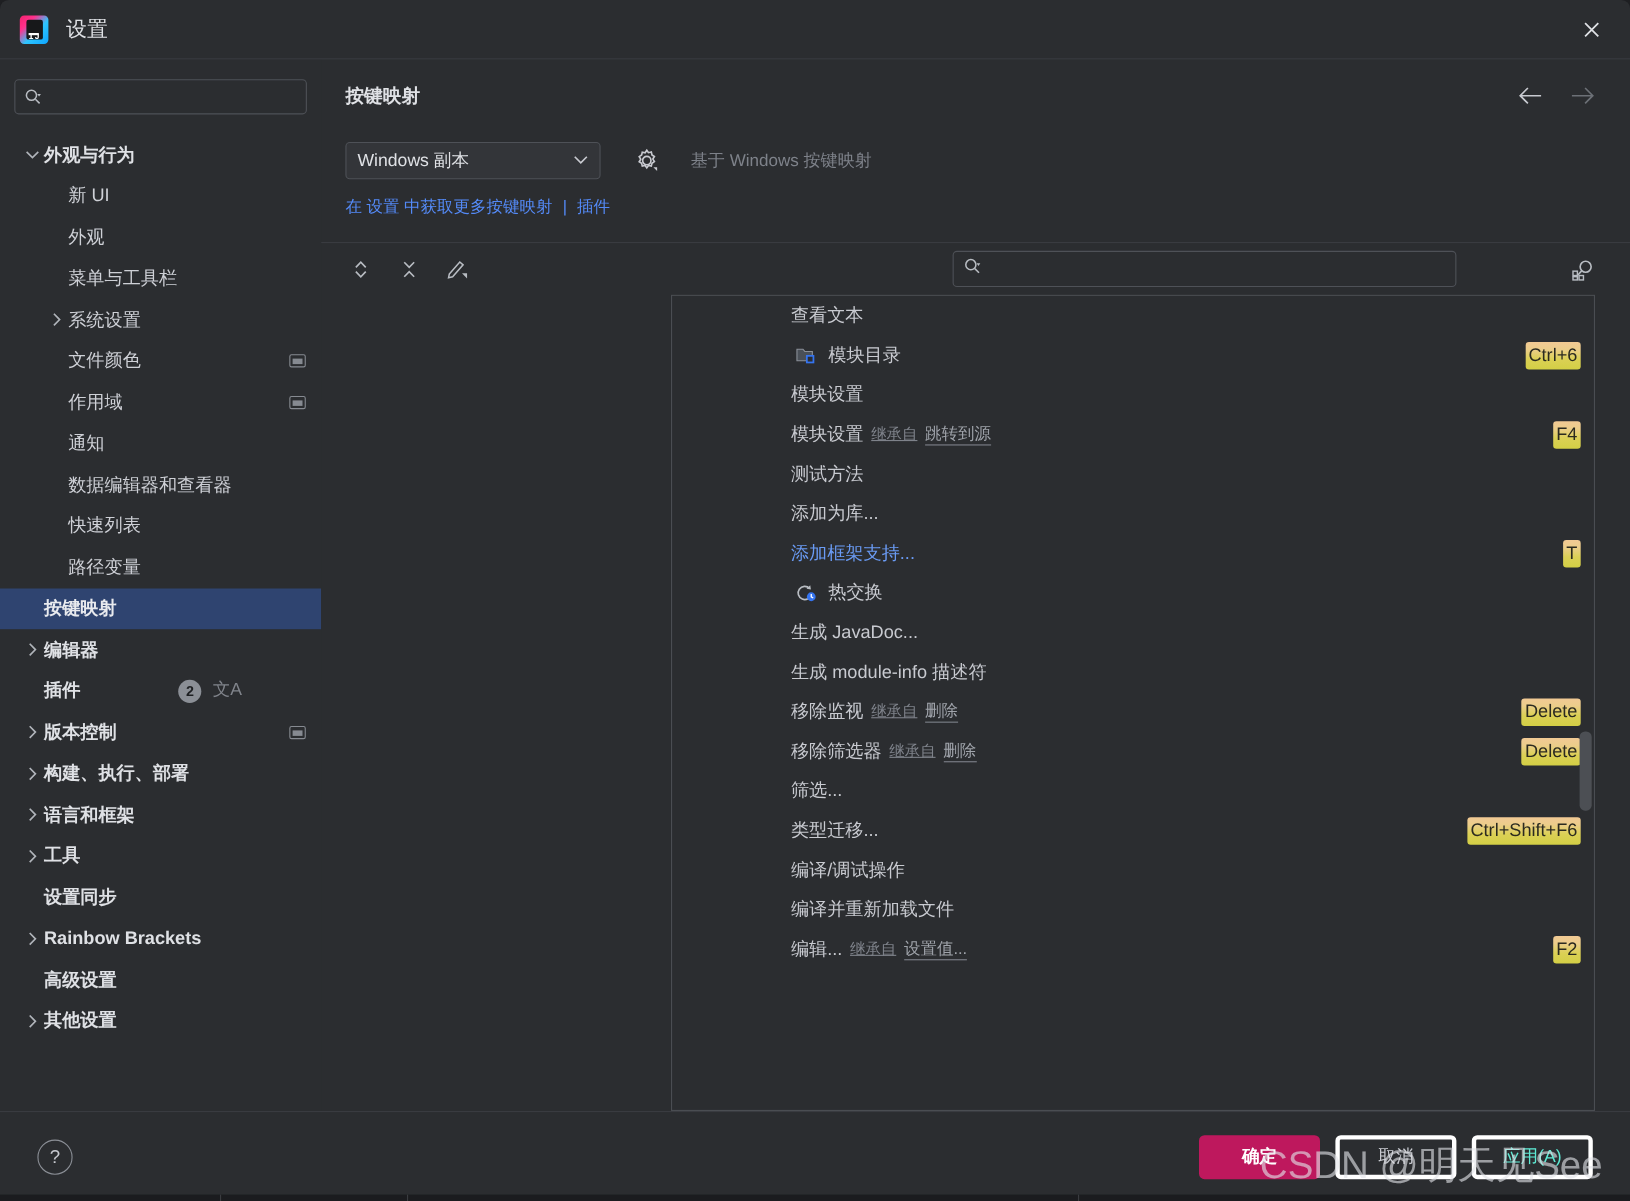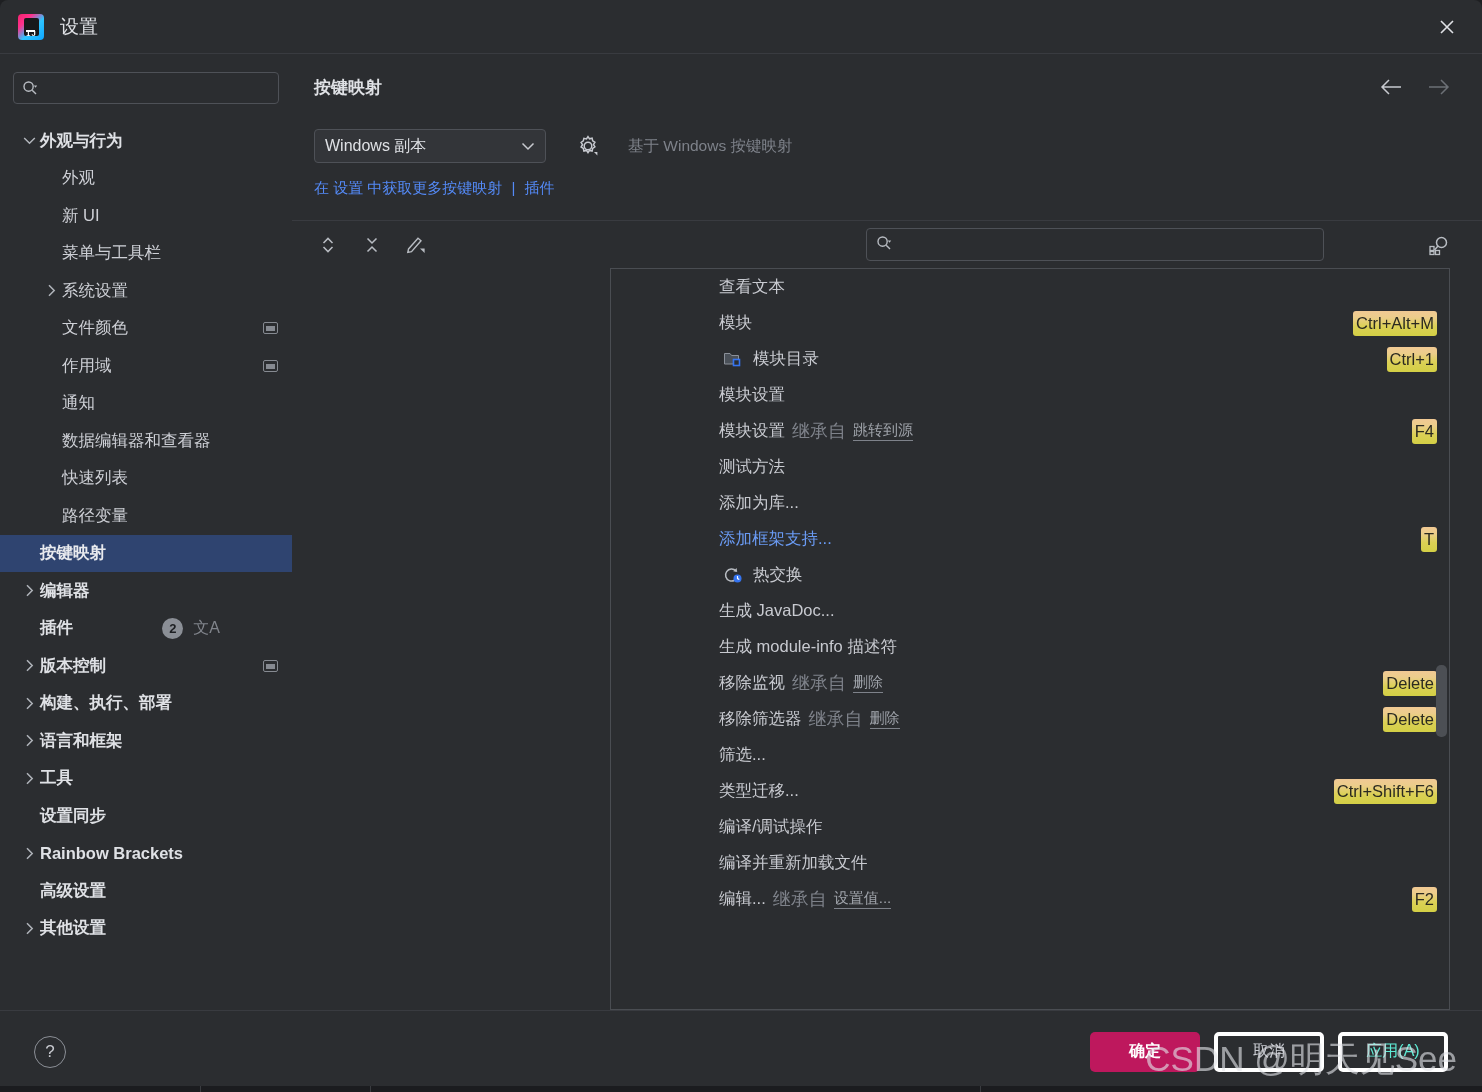--- a/index.html
+++ b/index.html
@@ -147,21 +147,21 @@
   }
   .list-inner { position: absolute; inset: 0; overflow: hidden; }
   .act-row {
     height: 36px; display: flex; align-items: center; position: relative;
     padding-left: 108px; padding-right: 0;
   }
   .act-icon { position: absolute; left: 112px; width: 20px; height: 18px; }
   .act-row.has-icon { padding-left: 142px; }
   .act-label { font-size: 16.5px; color: #c8cad0; white-space: nowrap; }
   .act-label.blue { color: #6a9bf4; }
-  .act-from { font-size: 18px; color: #7e828a; margin-left: 7px; }
+  .act-from { font-size: 14px; color: #7e828a; margin-left: 7px; text-decoration: underline; }
   .act-src { font-size: 15px; color: #9fa3aa; margin-left: 7px; border-bottom: 1px solid #7e828a; }
   .shortcut {
     position: absolute; right: 12px;
     font-size: 16.5px; color: #2b2a20; padding: 2px 3px 3px 3px; border-radius: 3px;
     background: linear-gradient(180deg,#f1c994 0%,#eccd8b 26%,#dbd055 62%,#d3cf45 100%);
     line-height: 20px; white-space: nowrap; font-family:"Liberation Sans",sans-serif;
   }
   .scroll-thumb {
     position: absolute; right: 2px; top: 396px; width: 11px; height: 72px;
     background: #4c4f54; border-radius: 5px;
@@ -234,26 +234,26 @@
             <div class="tw">
               <svg width="13" height="9" viewBox="0 0 13 9">
                 <path d="M1.2 2 L6.5 7.2 L11.8 2" stroke="#b0b4ba" stroke-width="1.5" fill="none"></path>
               </svg>
             </div>
             <span class="lbl">外观与行为</span>
             <div class="right-icons"></div>
           </div>
           <div class="tree-item lvl1">
             <div class="tw"></div>
+            <span class="lbl">新 UI</span>
+            <div class="right-icons"></div>
+          </div>
+          <div class="tree-item lvl1">
+            <div class="tw"></div>
             <span class="lbl">外观</span>
-            <div class="right-icons"></div>
-          </div>
-          <div class="tree-item lvl1">
-            <div class="tw"></div>
-            <span class="lbl">新 UI</span>
             <div class="right-icons"></div>
           </div>
           <div class="tree-item lvl1">
             <div class="tw"></div>
             <span class="lbl">菜单与工具栏</span>
             <div class="right-icons"></div>
           </div>
           <div class="tree-item lvl1">
             <div class="tw">
               <svg width="9" height="13" viewBox="0 0 9 13">
@@ -476,31 +476,27 @@
             <rect x="3" y="18.5" width="4" height="3" stroke="#b8bcc2" stroke-width="1.3" fill="none"></rect>
           </svg>
         </div>
       </div>
 
       <div class="list-frame">
         <div class="list-inner" id="action-list">
             <div class="act-row">
               <span class="act-label">查看文本</span>
             </div>
-            <div class="act-row">
-              <span class="act-label">模块</span>
-              <span class="shortcut">Ctrl+Alt+M</span>
-            </div>
             <div class="act-row has-icon">
               <span class="act-icon"><svg width="20" height="18" viewBox="0 0 20 18">
                   <path d="M1.5 3.5 h5.5 l1.6 2 h6.9 v8.5 h-14 z" fill="#4a5058" stroke="#8b9099" stroke-width="1"></path>
                   <rect x="10.5" y="9.5" width="6" height="6" fill="#2b2d30" stroke="#3574f0" stroke-width="1.6"></rect>
                 </svg></span>
               <span class="act-label">模块目录</span>
-              <span class="shortcut">Ctrl+1</span>
+              <span class="shortcut">Ctrl+6</span>
             </div>
             <div class="act-row">
               <span class="act-label">模块设置</span>
             </div>
             <div class="act-row">
               <span class="act-label">模块设置</span>
               <span class="act-from">继承自</span>
               <span class="act-src">跳转到源</span>
               <span class="shortcut">F4</span>
             </div>

